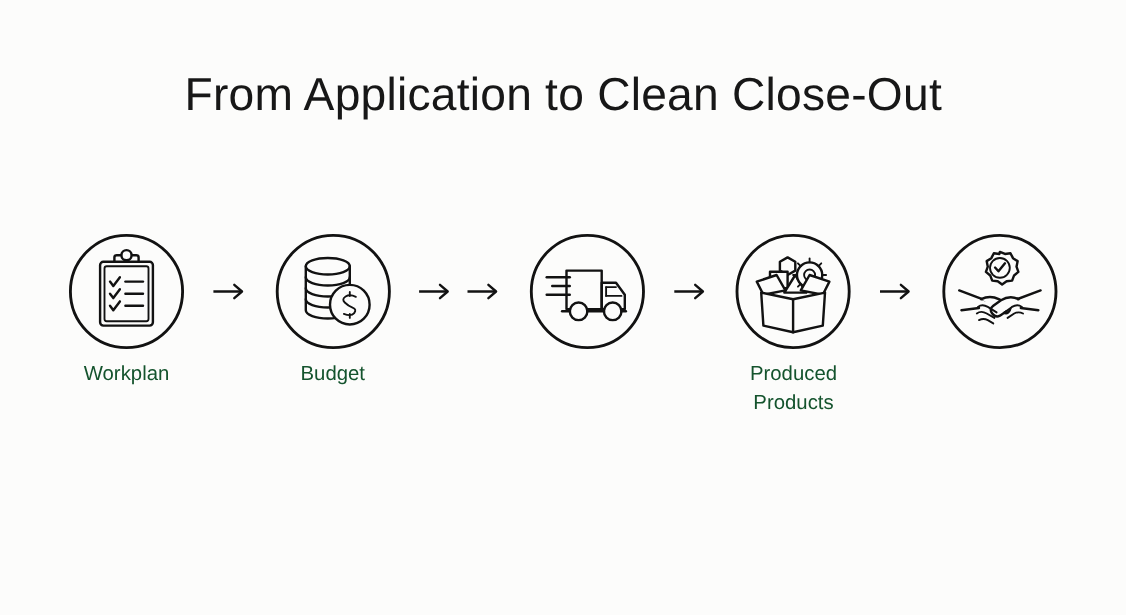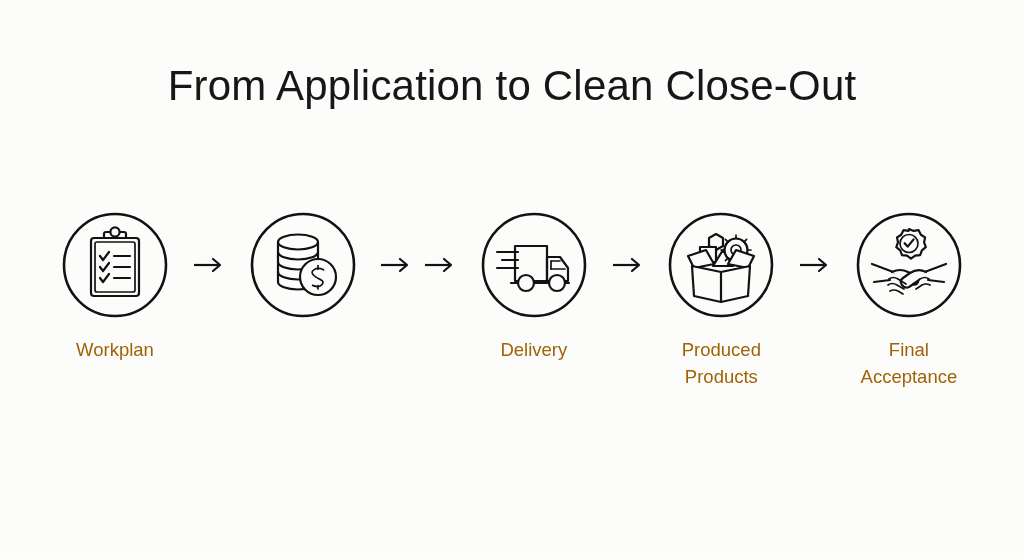--- a/index.html
+++ b/index.html
@@ -94,25 +94,25 @@
   }
   .gl-fillwhite {
     fill: #fcfcfb;
     stroke: #121212;
     stroke-width: 2.2;
     stroke-linecap: round;
     stroke-linejoin: round;
   }
 
   .step-label {
-    margin-top: 19px;
+    margin-top: 8px;
     text-align: center;
     font-size: 18.5px;
     font-weight: 400;
-    color: #a16207;
+    color: #14532d;
     line-height: 1.45;
     width: 140px;
   }
 
   
   .arrow {
     flex: 0 0 auto;
     width: 34px;
     height: 106px;
     display: flex;
@@ -189,20 +189,23 @@
           <path class="gl" d="M28 40 L28 50 A20 7.5 0 0 0 68 50 L68 40"></path>
           <path class="gl" d="M28 50 L28 60 A20 7.5 0 0 0 68 60 L68 50"></path>
           <path class="gl" d="M28 60 L28 70 A20 7.5 0 0 0 68 70 L68 60"></path>
 
           <circle class="gl-fillwhite" cx="68" cy="65" r="18"></circle>
           <path class="gl-thin" d="M73.5 57.8 Q68 55.2 64.2 57.6 Q60.4 60 63.4 63 Q66.4 66 70.5 67.6 Q74.6 69.2 72 72.6 Q69.4 76 62.6 73.4"></path>
           <line class="gl-thin" x1="68" y1="53.5" x2="68" y2="57.2"></line>
           <line class="gl-thin" x1="68" y1="73.5" x2="68" y2="77"></line>
         </svg>
       </div>
+      <div class="step-label">
+        <div>Budget</div>
+      </div>
     </div>
 
     <div class="arrow">
       <svg width="32" height="20" viewBox="0 0 32 20" xmlns="http://www.w3.org/2000/svg">
         <line class="arrow-line" x1="1" y1="10" x2="26" y2="10"></line>
         <polyline class="arrow-head" points="20,4 27,10 20,16"></polyline>
       </svg>
     </div>
 
 
@@ -229,23 +232,20 @@
           <line class="gl-thin" x1="70" y1="49" x2="70" y2="57"></line>
           <line class="gl-thin" x1="70" y1="57" x2="84" y2="57"></line>
 
           <circle class="gl-fillwhite" cx="45" cy="71" r="8"></circle>
           <circle class="gl-fillwhite" cx="76" cy="71" r="8"></circle>
 
           <line class="gl" x1="30" y1="71" x2="37" y2="71"></line>
           <line class="gl" x1="53" y1="71" x2="68" y2="71"></line>
           <line class="gl" x1="84" y1="71" x2="88" y2="71"></line>
         </svg>
-      </div>
-      <div class="step-label">
-        <div>Delivery</div>
       </div>
     </div>
 
     <div class="arrow">
       <svg width="32" height="20" viewBox="0 0 32 20" xmlns="http://www.w3.org/2000/svg">
         <line class="arrow-line" x1="1" y1="10" x2="26" y2="10"></line>
         <polyline class="arrow-head" points="20,4 27,10 20,16"></polyline>
       </svg>
     </div>
 
@@ -310,20 +310,16 @@
           <path class="gl-fillwhite" d="M70 60 Q62 56 54 61 L47 66 Q43 69 46 73 Q49 77 53 75 L59 71"></path>
           <path class="gl-thin" d="M33 67 Q37 64 42 67 L50 72"></path>
           <path class="gl-thin" d="M32 73 Q36 70 41 73 L48 77"></path>
           <path class="gl-thin" d="M34 79 Q38 77 42 79 L47 82"></path>
           <path class="gl-thin" d="M73 67 Q69 64 64 67 L57 72"></path>
           <path class="gl-thin" d="M74 73 Q70 71 66 73 L60 77"></path>
           <line class="gl" x1="18" y1="70" x2="34" y2="68"></line>
           <line class="gl" x1="88" y1="70" x2="72" y2="68"></line>
         </svg>
       </div>
-      <div class="step-label">
-        <div>Final</div>
-        <div>Acceptance</div>
-      </div>
     </div>
 
   </div>
 </div>
 
 </body></html>

